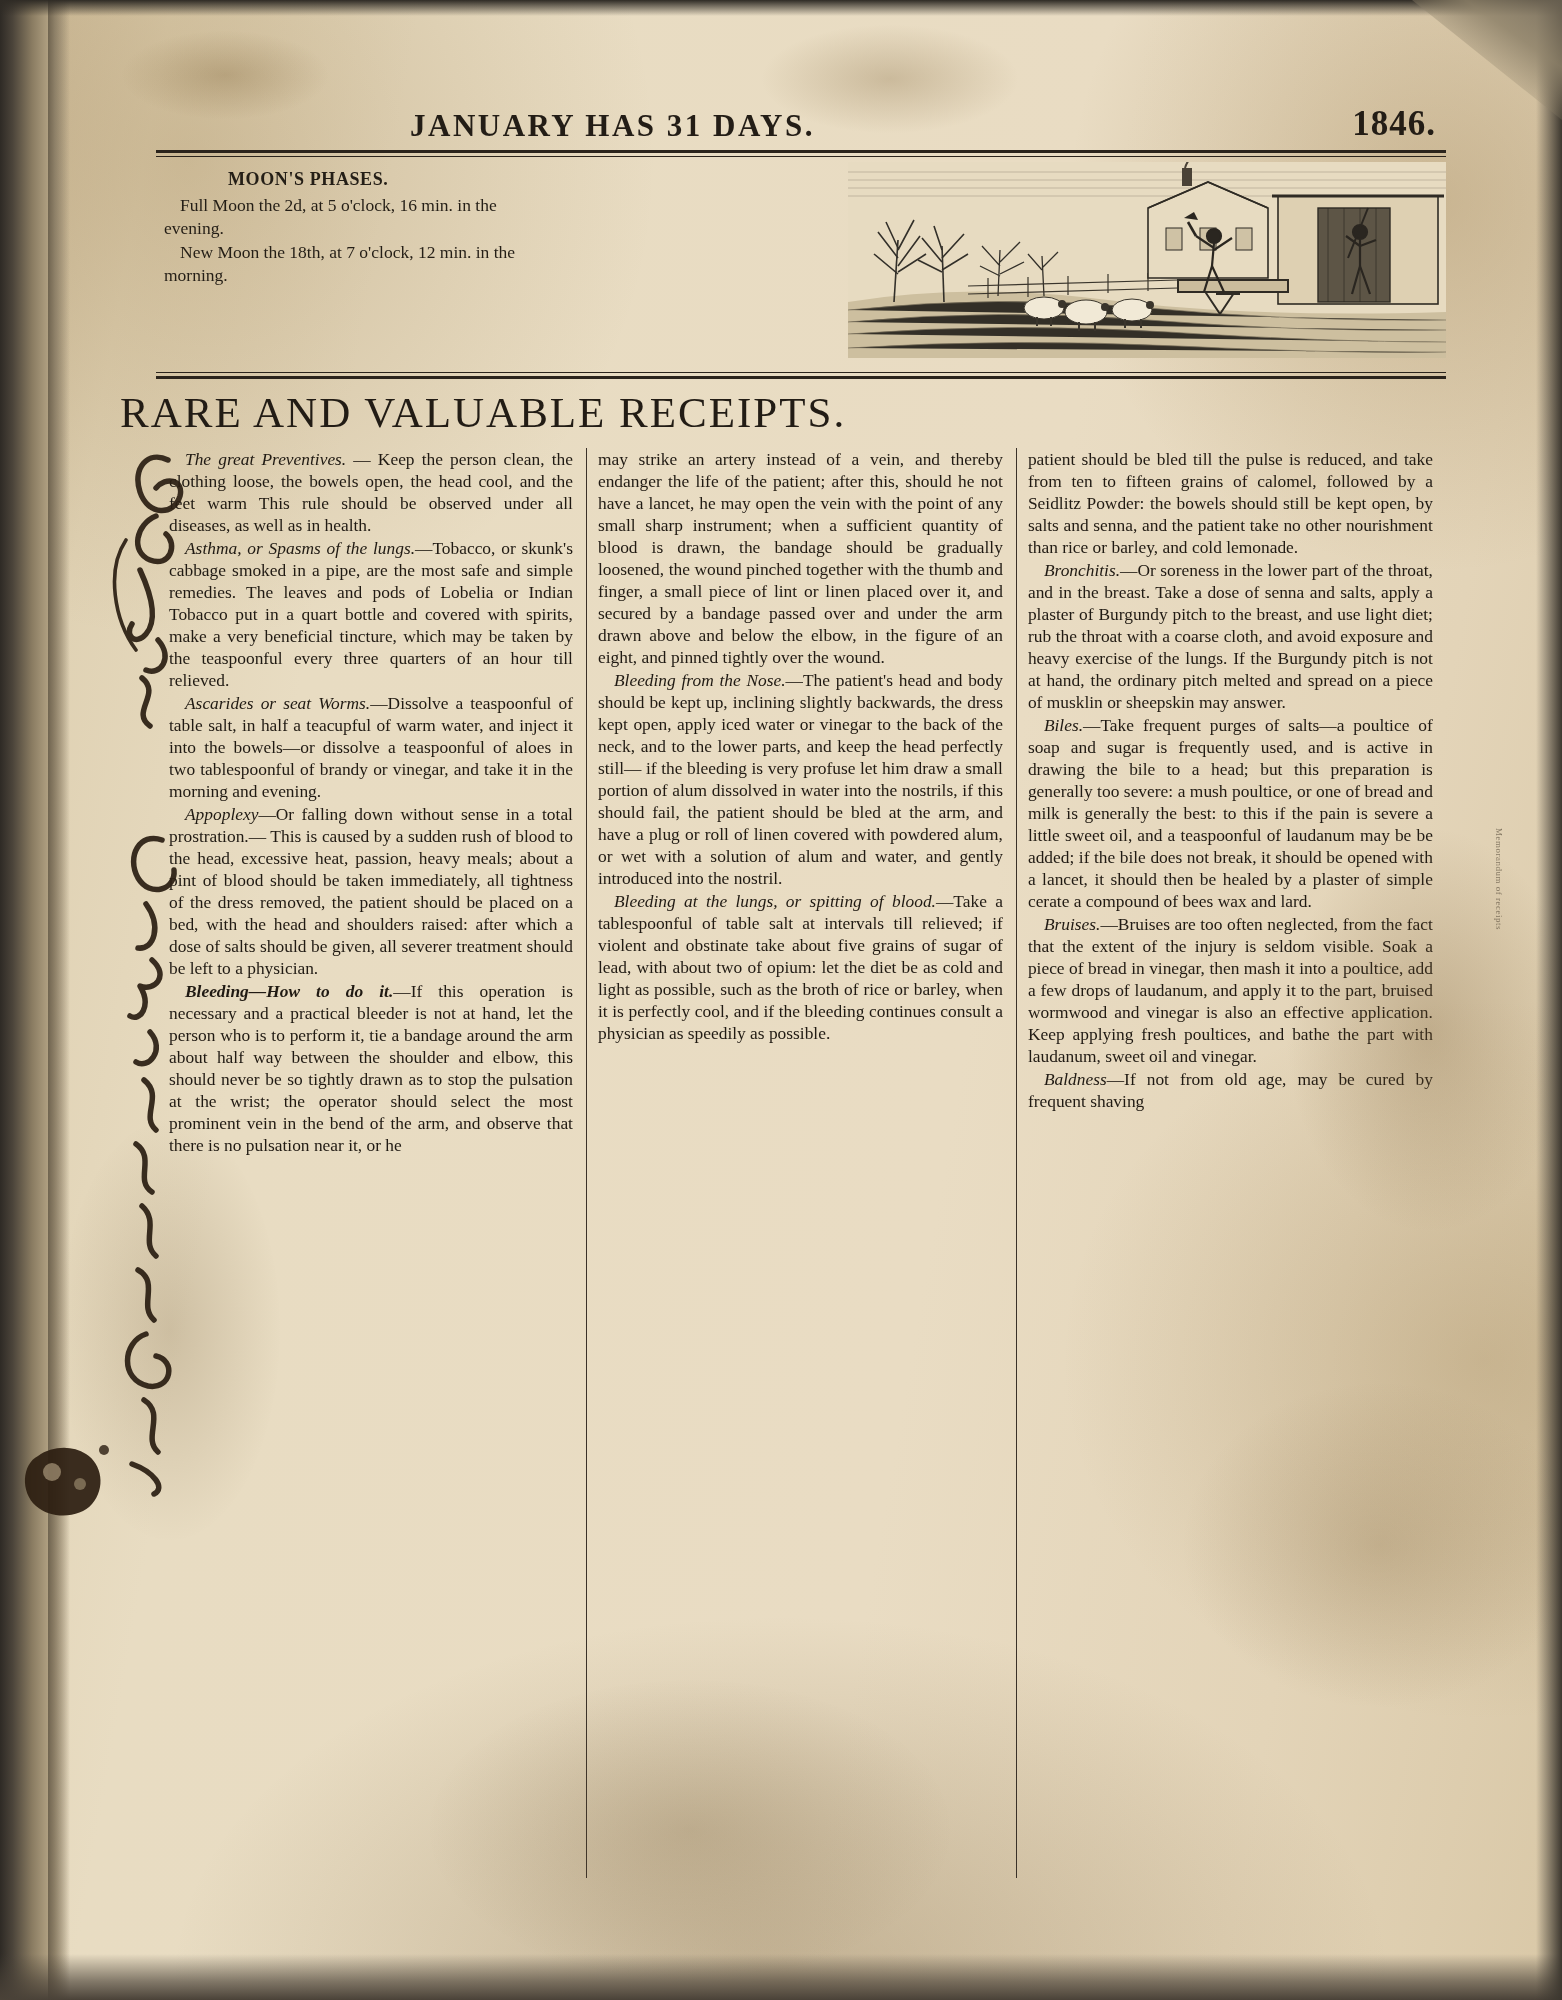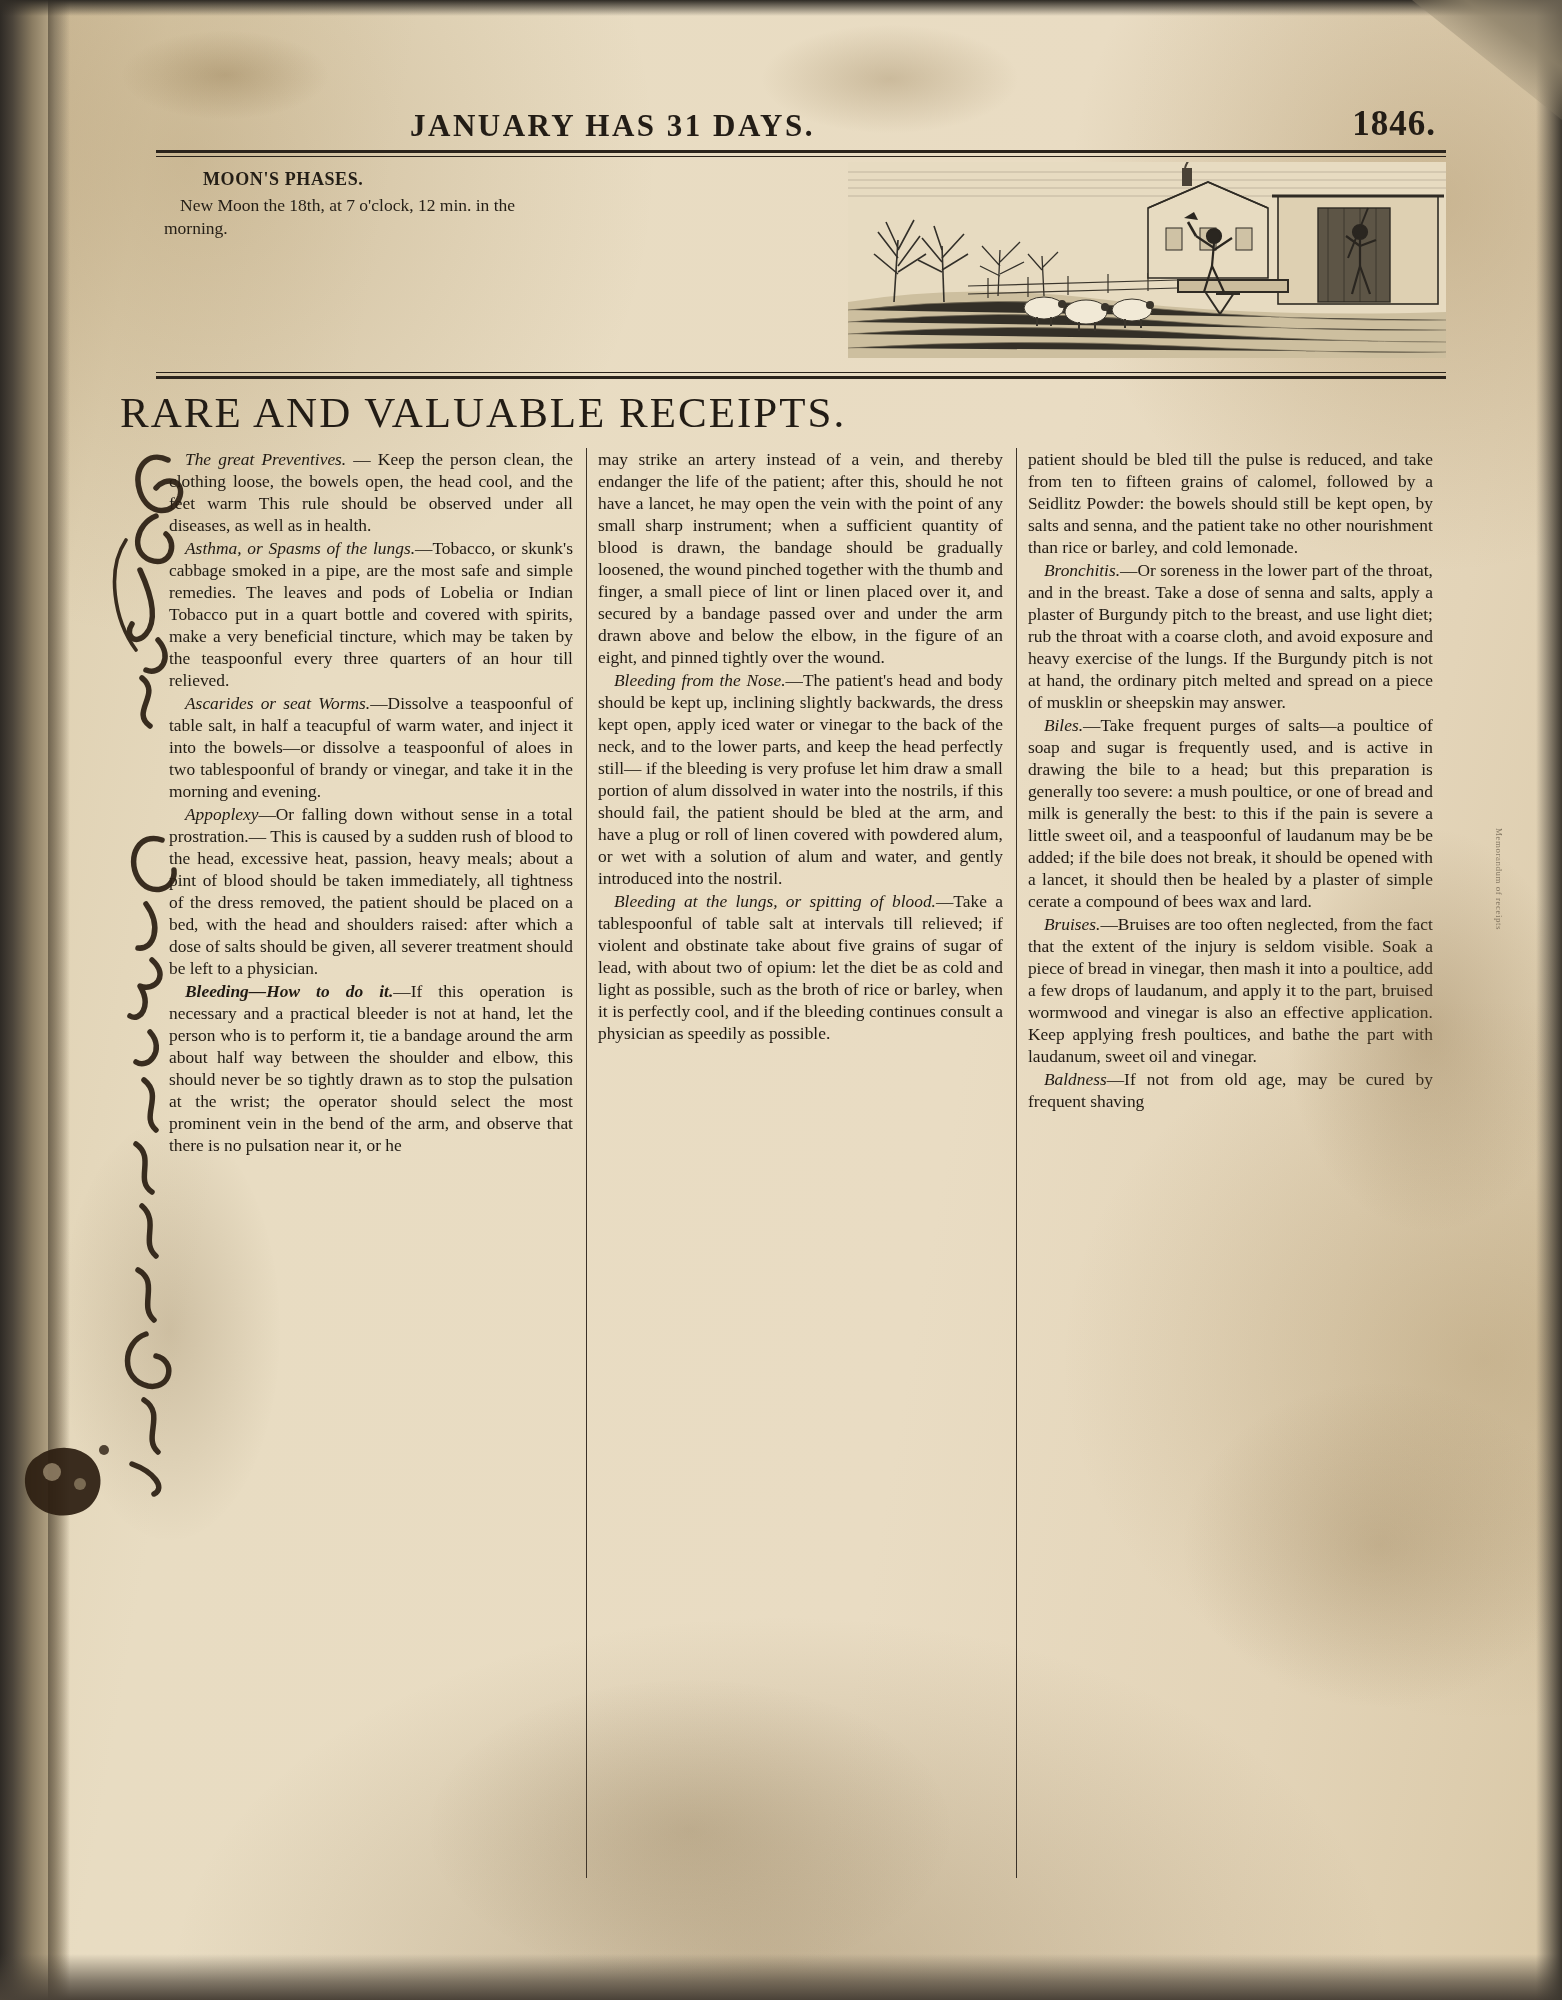--- a/index.html
+++ b/index.html
@@ -116,21 +116,21 @@
     left: 44px;
     top: 132px;
     width: 382px;
     font-size: 17.5px;
     line-height: 1.30;
     color: #241e16;
   }
   .moon-title {
     font-weight: bold;
     letter-spacing: .6px;
-    margin-left: 39px;
+    margin-left: 64px;
     font-size: 18px;
     margin-bottom: 3px;
   }
   .moon-block p {
     margin: 0 0 1px 0;
     text-indent: 16px;
   }
 
   
   .cut {
@@ -253,20 +253,21 @@
   <div class="sheet">
 
     <div class="masthead">
       <div class="masthead-title">JANUARY HAS 31 DAYS.</div>
       <div class="masthead-year">1846.</div>
     </div>
     <div class="rule-double"></div>
 
     <div class="moon-block">
       <div class="moon-title">MOON'S PHASES.</div>
+      <p>Full Moon the 2d, at 5 o'clock, 16 min. in the evening.</p>
       <p>New Moon the 18th, at 7 o'clock, 12 min. in the morning.</p>
     </div>
 
     <div class="cut">
       <svg width="598" height="196" viewBox="0 0 598 196" xmlns="http://www.w3.org/2000/svg">
         <rect x="0" y="0" width="598" height="196" fill="#e7dbc1"></rect>
 
         <g stroke="#6a6052" stroke-width="0.6" opacity="0.5">
           <line x1="0" y1="10" x2="598" y2="10"></line>
           <line x1="0" y1="18" x2="598" y2="18"></line>

